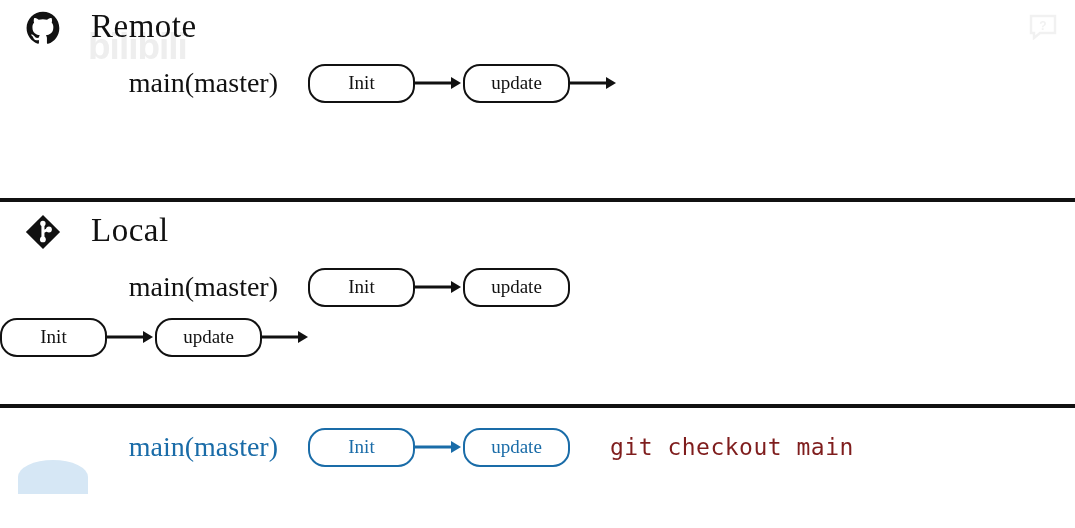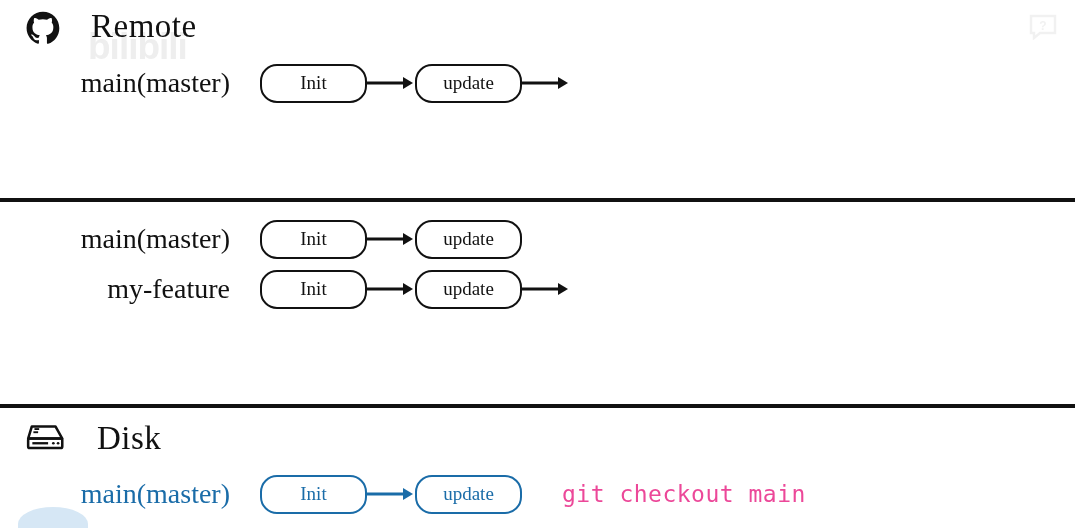--- a/index.html
+++ b/index.html
@@ -63,21 +63,21 @@
   }
   .icon-wrap { display: flex; align-items: center; justify-content: center; }
 
   
   .branch-row {
     display: flex;
     align-items: center;
     height: 50px;
   }
   .branch-label {
-    width: 260px;
+    width: 308px;
     text-align: right;
     padding-right: 30px;
     font-size: 28px;
     color: #111111;
     white-space: nowrap;
   }
   .chain { display: flex; align-items: center; }
   .commit-box {
     height: 39px;
     min-width: 107px;
@@ -121,21 +121,21 @@
   
   .blue .branch-label { color: #1a6ca8; }
   .blue .commit-box { border-color: #1a6ca8; color: #1a6ca8; }
   .blue .arrow .shaft { background: #1a6ca8; }
   .blue .arrow .head { border-left-color: #1a6ca8; }
 
   .cmd {
     margin-left: 40px;
     font-family: "DejaVu Sans Mono", "Liberation Mono", monospace;
     font-size: 23px;
-    color: #ec4899;
+    color: #7f1d1d;
     letter-spacing: 0.5px;
     white-space: nowrap;
   }
 
   
   .sec-remote { padding-top: 10px; height: 198px; }
   .sec-remote .section-head { margin-bottom: 12px; }
   .sec-local  { padding-top: 12px; height: 202px; }
   .sec-local .section-head { margin-bottom: 12px; }
   .sec-disk   { padding-top: 14px; }
@@ -187,75 +187,75 @@
           <span class="shaft"></span>
           <span class="head"></span>
         </div>
     </div>
   </div>
 </div>
 
 <div class="divider"></div>
 
 <div class="section sec-local">
-
-  <div class="branch-row">
-    <div class="branch-label">main(master)</div>
-    <div class="chain">
-      <div class="commit-box">Init</div>
-      <div class="arrow">
-          <span class="shaft"></span>
-          <span class="head"></span>
-        </div>
-      <div class="commit-box">update</div>
-    </div>
-  </div>
-
-  <div class="branch-row">
-    <div class="branch-label">my-feature</div>
-    <div class="chain">
-      <div class="commit-box">Init</div>
-      <div class="arrow">
-          <span class="shaft"></span>
-          <span class="head"></span>
-        </div>
-      <div class="commit-box">update</div>
-      <div class="arrow">
-          <span class="shaft"></span>
-          <span class="head"></span>
-        </div>
-    </div>
-  </div>
-</div>
-
-<div class="divider"></div>
-
-<div class="section sec-disk blue">
   <div class="section-head">
     <span class="icon-wrap">
-      <svg viewBox="0 0 40 30" width="42" height="32" aria-hidden="true">
-        <path d="M6.5 4 H29 L35.5 15.5 H3 Z" fill="none" stroke="#111111" stroke-width="2.4" stroke-linejoin="round"></path>
-        <rect x="3" y="15.5" width="32.5" height="9" rx="1.5" fill="none" stroke="#111111" stroke-width="2.4"></rect>
-        <line x1="7" y1="20" x2="22" y2="20" stroke="#111111" stroke-width="2.2"></line>
-        <circle cx="27" cy="20" r="1.3" fill="#111111"></circle>
-        <circle cx="31.5" cy="20" r="1.3" fill="#111111"></circle>
-        <line x1="9" y1="6.5" x2="13.5" y2="6.5" stroke="#111111" stroke-width="1.8"></line>
-        <line x1="8" y1="9.5" x2="12.5" y2="9.5" stroke="#111111" stroke-width="1.8"></line>
+      <svg viewBox="0 0 32 32" width="36" height="36" aria-hidden="true">
+        <path fill="#111111" d="M16 0.8 L31.2 16 L16 31.2 L0.8 16 Z"></path>
+        <g fill="#ffffff">
+          <rect x="14.6" y="9" width="2.7" height="14.5" rx="1.3"></rect>
+          <circle cx="15.9" cy="22.6" r="2.6"></circle>
+          <circle cx="21.3" cy="13.8" r="2.6"></circle>
+          <circle cx="15.9" cy="8.4" r="2.4"></circle>
+          <path d="M15.4 14.6 L20.3 12.4 L21.5 14.6 L16.6 16.8 Z"></path>
+        </g>
       </svg>
     </span>
-    <span class="section-title">Disk</span>
+    <span class="section-title">Local</span>
   </div>
 
   <div class="branch-row">
     <div class="branch-label">main(master)</div>
     <div class="chain">
       <div class="commit-box">Init</div>
       <div class="arrow">
           <span class="shaft"></span>
           <span class="head"></span>
         </div>
       <div class="commit-box">update</div>
     </div>
+  </div>
+
+  <div class="branch-row">
+    <div class="chain">
+      <div class="commit-box">Init</div>
+      <div class="arrow">
+          <span class="shaft"></span>
+          <span class="head"></span>
+        </div>
+      <div class="commit-box">update</div>
+      <div class="arrow">
+          <span class="shaft"></span>
+          <span class="head"></span>
+        </div>
+    </div>
+  </div>
+</div>
+
+<div class="divider"></div>
+
+<div class="section sec-disk blue">
+
+  <div class="branch-row">
+    <div class="branch-label">main(master)</div>
+    <div class="chain">
+      <div class="commit-box">Init</div>
+      <div class="arrow">
+          <span class="shaft"></span>
+          <span class="head"></span>
+        </div>
+      <div class="commit-box">update</div>
+    </div>
     <div class="cmd">git checkout main</div>
   </div>
 
   <div class="blue-blob"></div>
 </div>
 
 </body></html>

